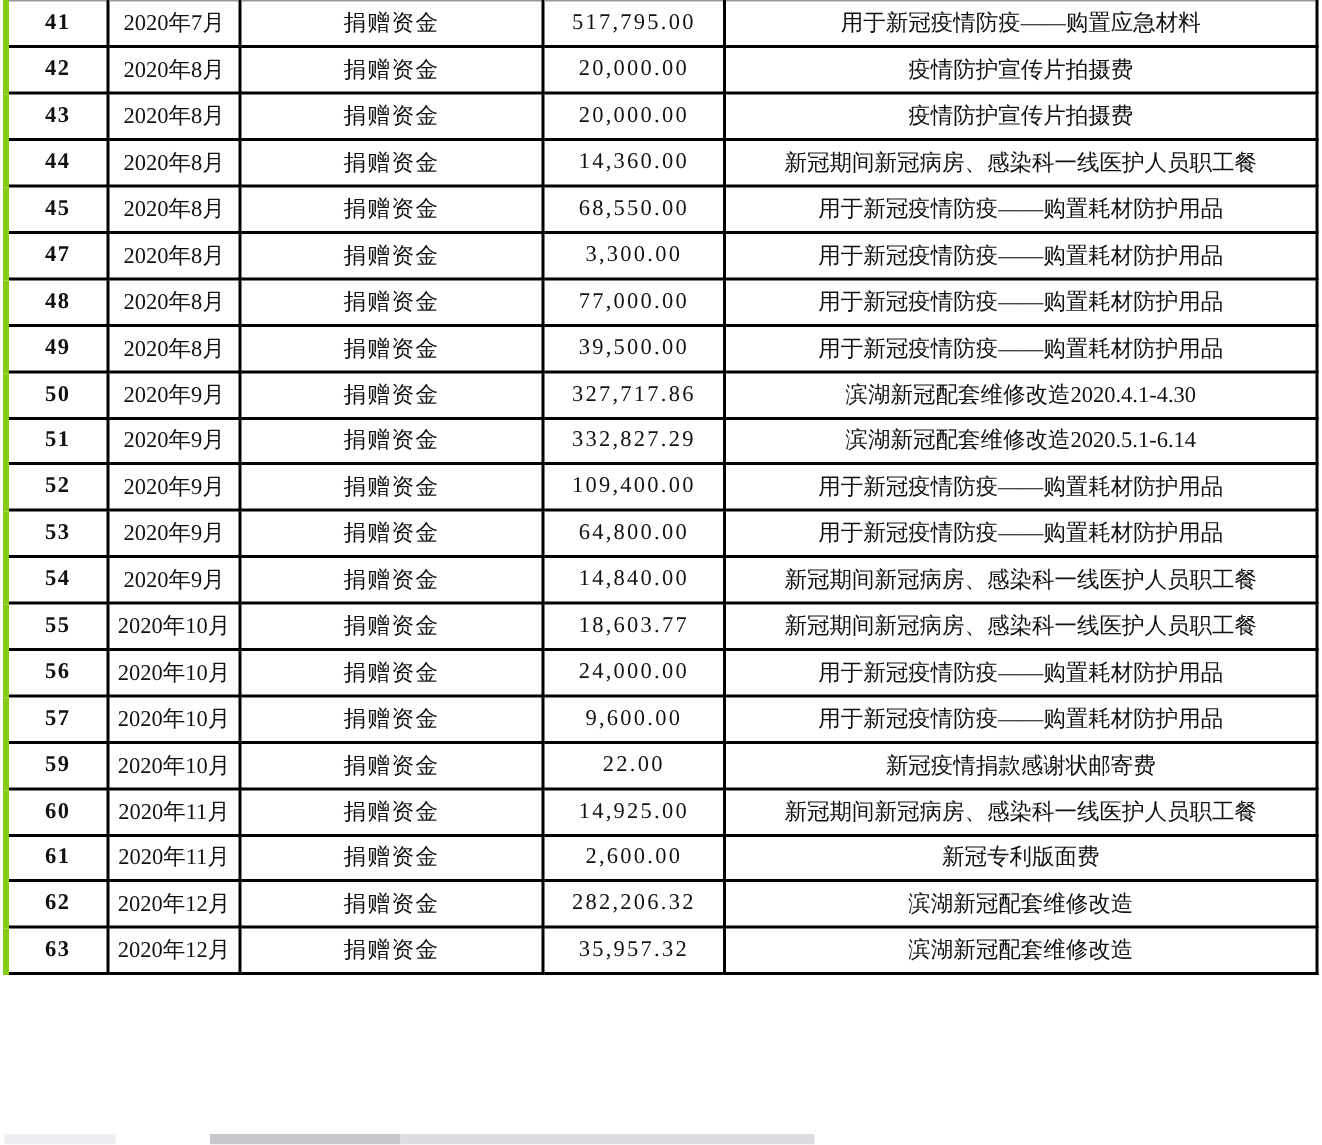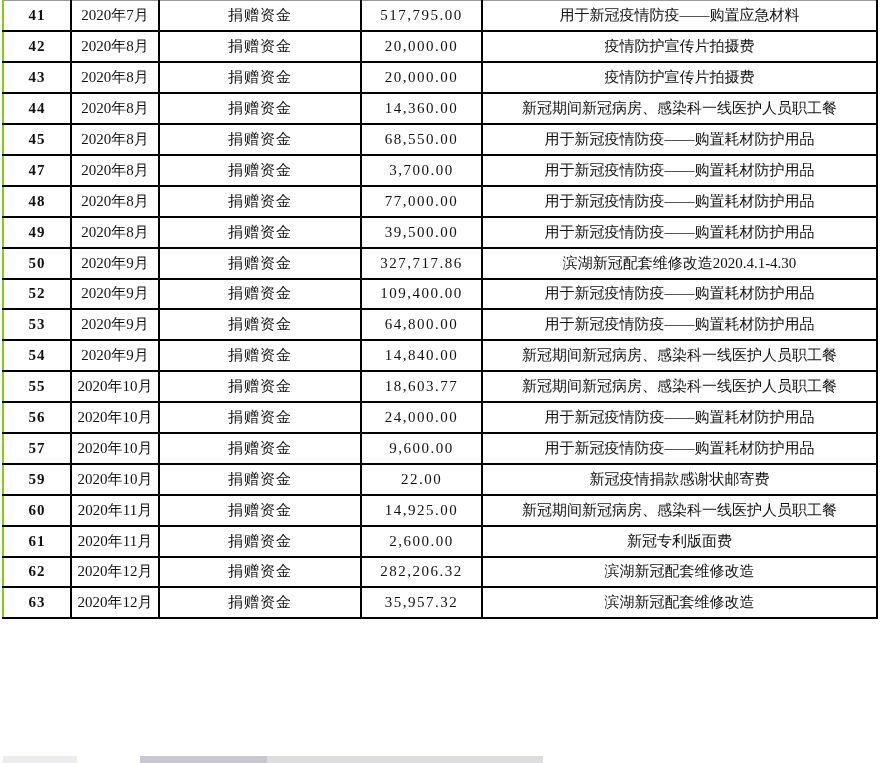--- a/index.html
+++ b/index.html
@@ -23,21 +23,21 @@
     height: 30.9px;
     text-align: center;
     vertical-align: middle;
     font-size: 15px;
     color: #111;
     white-space: nowrap;
     overflow: hidden;
     padding: 0 2px;
   }
   table.donation tr:first-child td { border-top: 1px solid #999; }
-  table.donation td:first-child { border-left: 2px solid #84cc16; }
+  table.donation td:first-child { border-left: 4px solid #84cc16; }
 
   td.c-no     { font-weight: bold; font-size: 16px; letter-spacing: 1px; }
   td.c-month  { font-size: 15px; }
   td.c-type   { font-size: 15px; letter-spacing: 1px; margin-left: 11px; }
   td.c-amount { font-size: 15px; letter-spacing: 1.5px; }
   td.c-purpose{ font-size: 15px; }
 
   .bottom-strip { position: absolute; height: 7px; top: 756px; }
   .strip-1 { left: 3px;   width: 74px;  background: #ececf1; }
   .strip-2 { left: 140px; width: 127px; background: #c7c7cd; }
@@ -89,21 +89,21 @@
       <td class="c-no">45</td>
       <td class="c-month">2020年8月</td>
       <td class="c-type">捐赠资金</td>
       <td class="c-amount">68,550.00</td>
       <td class="c-purpose">用于新冠疫情防疫——购置耗材防护用品</td>
     </tr>
         <tr>
       <td class="c-no">47</td>
       <td class="c-month">2020年8月</td>
       <td class="c-type">捐赠资金</td>
-      <td class="c-amount">3,700.00</td>
+      <td class="c-amount">3,300.00</td>
       <td class="c-purpose">用于新冠疫情防疫——购置耗材防护用品</td>
     </tr>
         <tr>
       <td class="c-no">48</td>
       <td class="c-month">2020年8月</td>
       <td class="c-type">捐赠资金</td>
       <td class="c-amount">77,000.00</td>
       <td class="c-purpose">用于新冠疫情防疫——购置耗材防护用品</td>
     </tr>
         <tr>
@@ -112,20 +112,27 @@
       <td class="c-type">捐赠资金</td>
       <td class="c-amount">39,500.00</td>
       <td class="c-purpose">用于新冠疫情防疫——购置耗材防护用品</td>
     </tr>
         <tr>
       <td class="c-no">50</td>
       <td class="c-month">2020年9月</td>
       <td class="c-type">捐赠资金</td>
       <td class="c-amount">327,717.86</td>
       <td class="c-purpose">滨湖新冠配套维修改造2020.4.1-4.30</td>
+    </tr>
+        <tr>
+      <td class="c-no">51</td>
+      <td class="c-month">2020年9月</td>
+      <td class="c-type">捐赠资金</td>
+      <td class="c-amount">332,827.29</td>
+      <td class="c-purpose">滨湖新冠配套维修改造2020.5.1-6.14</td>
     </tr>
         <tr>
       <td class="c-no">52</td>
       <td class="c-month">2020年9月</td>
       <td class="c-type">捐赠资金</td>
       <td class="c-amount">109,400.00</td>
       <td class="c-purpose">用于新冠疫情防疫——购置耗材防护用品</td>
     </tr>
         <tr>
       <td class="c-no">53</td>

